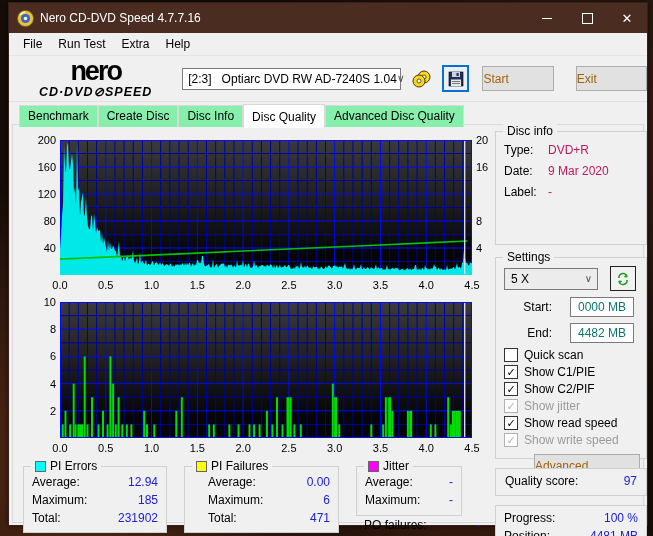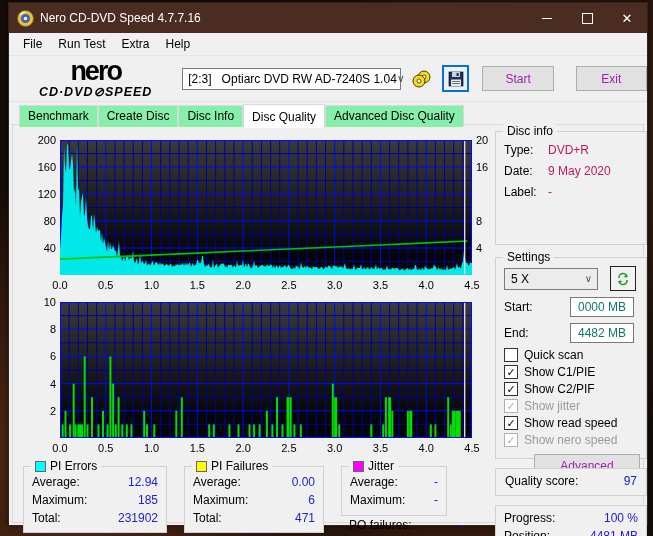--- a/index.html
+++ b/index.html
@@ -30,21 +30,21 @@
   .menubar .mitem{padding:2px 8px;color:#000;}
   
   .header{height:45px;display:flex;align-items:center;border-bottom:1px solid #e2e2e2;}
   .logo{width:180px;text-align:center;line-height:1;}
   .logo .l1{font-weight:bold;font-size:27px;letter-spacing:-2px;color:#000;}
   .logo .l2{font-weight:bold;font-style:italic;font-size:12.5px;letter-spacing:1px;color:#000;margin-top:1px;}
   .combo{width:212px;height:20px;background:#fff;border:1px solid #7a7a7a;font-size:12px;display:flex;align-items:center;padding-left:5px;white-space:pre;}
   .combo .chev{margin-left:auto;padding-right:6px;color:#555;font-size:11px;}
   .iconbtn{width:26px;height:25px;display:flex;align-items:center;justify-content:center;margin-left:8px;background:#f0f0f0;}
   .iconbtn.focused{border:2px solid #0a6fd0;background:#e8f0fa;width:24px;height:23px;}
-  .pushbtn{height:23px;background:#e1e1e1;border:1px solid #adadad;font-size:12px;display:flex;align-items:center;justify-content:center;color:#a21caf;}
+  .pushbtn{height:23px;background:#e1e1e1;border:1px solid #adadad;font-size:12px;display:flex;align-items:center;justify-content:flex-start;color:#a16207;}
   
   .tabstrip{height:24px;display:flex;align-items:flex-end;padding-left:10px;position:relative;z-index:2;}
   .tab{font-size:12px;padding:3px 8px 4px 8px;border:1px solid #d9d9d9;border-bottom:none;background:#86efac;color:#000;margin-right:0;position:relative;top:1px;}
   .tab.active{background:#fff;padding-top:5px;top:2px;border-top:1px solid #d9d9d9;z-index:3;}
   .tabpage{position:absolute;left:3px;top:121px;width:630px;height:397px;border:1px solid #d9d9d9;background:#f0f0f0;}
   
   .plot{position:absolute;background:linear-gradient(#3a3a3a,#050505 85%);}
   .axlabel{position:absolute;font-size:11px;color:#000;white-space:nowrap;}
   .ylab{width:30px;text-align:right;}
   .xlab{width:28px;text-align:center;}
@@ -58,21 +58,21 @@
   .statsrow-wrap{position:absolute;left:10px;top:341px;display:flex;gap:17px;}
   
   .rightcol{position:absolute;left:482px;top:6px;width:152px;}
   .inforow{display:flex;font-size:12px;line-height:21px;padding:0 8px;}
   .inforow .il{width:44px;color:#000;}
   .inforow .iv{color:#be185d;}
   .combo-sm{width:86px;height:20px;background:#ececec;border:1px solid #7a7a7a;font-size:12px;display:flex;align-items:center;padding-left:6px;color:#000;}
   .combo-sm .chev{margin-left:auto;padding-right:5px;color:#555;font-size:10px;}
   .refreshbtn{width:24px;height:23px;border:1px solid #222;background:#f2f2f2;display:flex;align-items:center;justify-content:center;margin-left:12px;}
   .fieldrow{display:flex;align-items:center;font-size:12px;padding:0 8px;margin-top:6px;}
-  .fieldrow .fl{width:48px;color:#000;}
+  .fieldrow .fl{width:48px;color:#000;text-align:right;}
   .textinput{width:62px;height:18px;background:#fff;border:1px solid #7a7a7a;font-size:12px;display:flex;align-items:center;justify-content:center;color:#0f766e;margin-left:auto;margin-right:4px;}
   .cbrow{display:flex;align-items:center;font-size:12px;padding:0 8px;height:16px;margin-top:1px;}
   .cbbox{width:12px;height:12px;border:1px solid #333;background:#fff;margin-right:6px;display:flex;align-items:center;justify-content:center;font-size:11px;line-height:11px;color:#000;flex:0 0 auto;}
   .cbrow.disabled .cbbox{border-color:#b0b0b0;color:#b0b0b0;}
   .cbrow.disabled .cblabel{color:#9a9a9a;}
   .advbtn{width:104px;height:21px;margin:6px 6px 0 auto;}
   .qrow{display:flex;font-size:12px;padding:5px 9px;}
   .qrow .sl{color:#000;} .qrow .sv{margin-left:auto;color:#2020d0;}
   .porow{display:flex;font-size:12px;padding:2px 8px;width:116px;}
   .porow .sl{color:#000;} .porow .sv{margin-left:auto;color:#2020d0;}
@@ -381,21 +381,21 @@
               <span class="sl">Maximum:</span>
               <span class="sv">185</span>
             </div>
             <div class="statrow">
               <span class="sl">Total:</span>
               <span class="sv">231902</span>
             </div>
           </div>
         </div>
         <div>
-          <div class="gbox" style="width: 138px; padding-top: 6px; height: 59px;">
+          <div class="gbox" style="width: 138px; padding-top: 6px; height: 59px; padding-left: 15px;">
             <div class="gtitle">
               <span class="legendsq" style="background: rgb(255, 255, 0);"></span>
               <span>PI Failures</span>
             </div>
             <div class="statrow">
               <span class="sl">Average:</span>
               <span class="sv">0.00</span>
             </div>
             <div class="statrow">
               <span class="sl">Maximum:</span>
@@ -433,21 +433,21 @@
 
       <div class="gbox" style="height:104px;padding-top:8px;">
         <div class="gtitle">Disc info</div>
         <div id="discinforows">
             <div class="inforow">
               <span class="il">Type:</span>
               <span class="iv">DVD+R</span>
             </div>
             <div class="inforow">
               <span class="il">Date:</span>
-              <span class="iv">9 May 2020</span>
+              <span class="iv">9 Mar 2020</span>
             </div>
             <div class="inforow">
               <span class="il">Label:</span>
               <span class="iv">-</span>
             </div>
           </div>
       </div>
 
       <div class="gbox" style="height:192px;margin-top:12px;padding-top:8px;">
         <div class="gtitle">Settings</div>
@@ -493,21 +493,21 @@
             <div class="cbrow disabled">
               <span class="cbbox">✓</span>
               <span class="cblabel">Show jitter</span>
             </div>
             <div class="cbrow">
               <span class="cbbox">✓</span>
               <span class="cblabel">Show read speed</span>
             </div>
             <div class="cbrow disabled">
               <span class="cbbox">✓</span>
-              <span class="cblabel">Show nero speed</span>
+              <span class="cblabel">Show write speed</span>
             </div>
           </div>
         <div class="pushbtn advbtn">
           <span>Advanced</span>
         </div>
       </div>
 
       <div class="gbox" style="height:26px;margin-top:9px;">
         <div class="qrow">
           <span class="sl">Quality score:</span>

